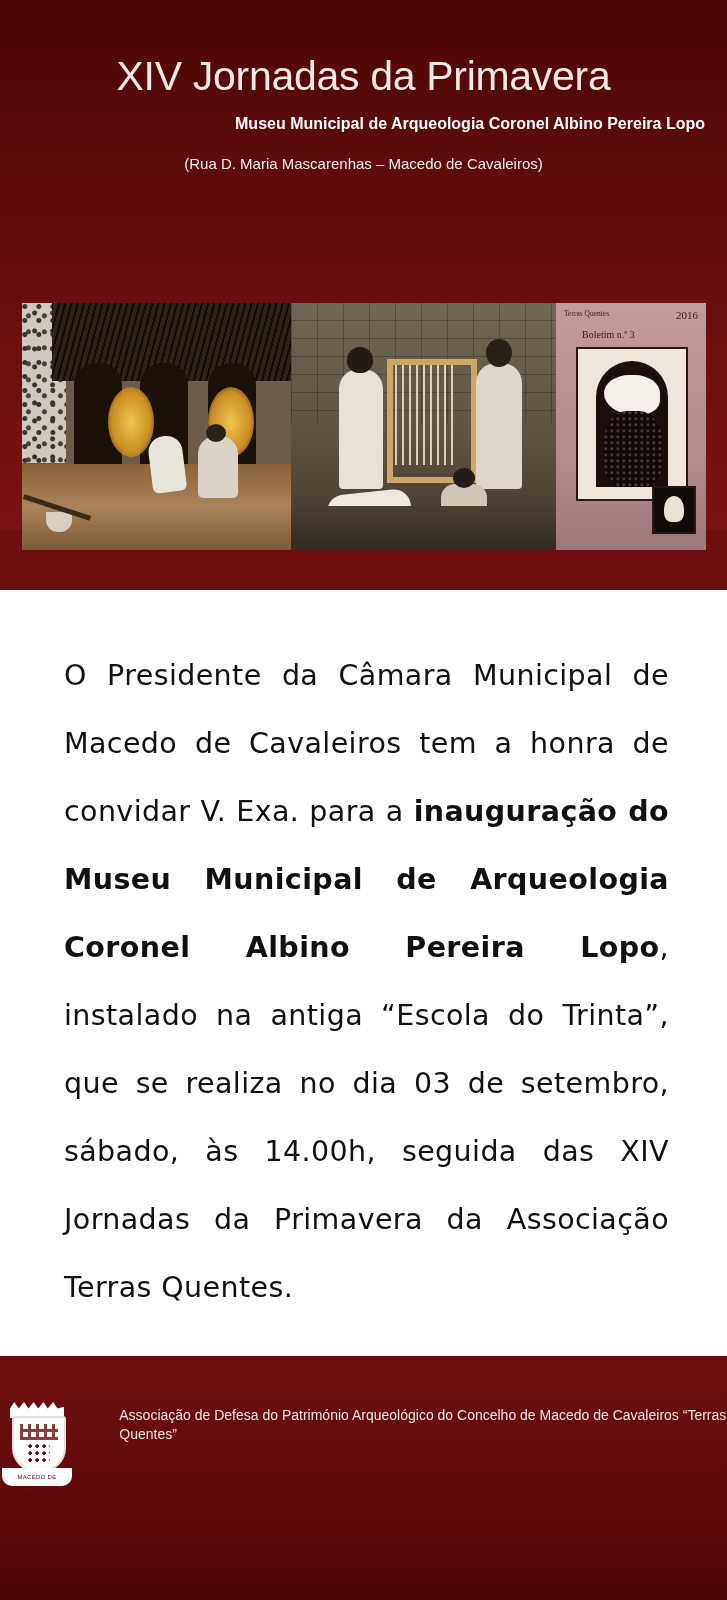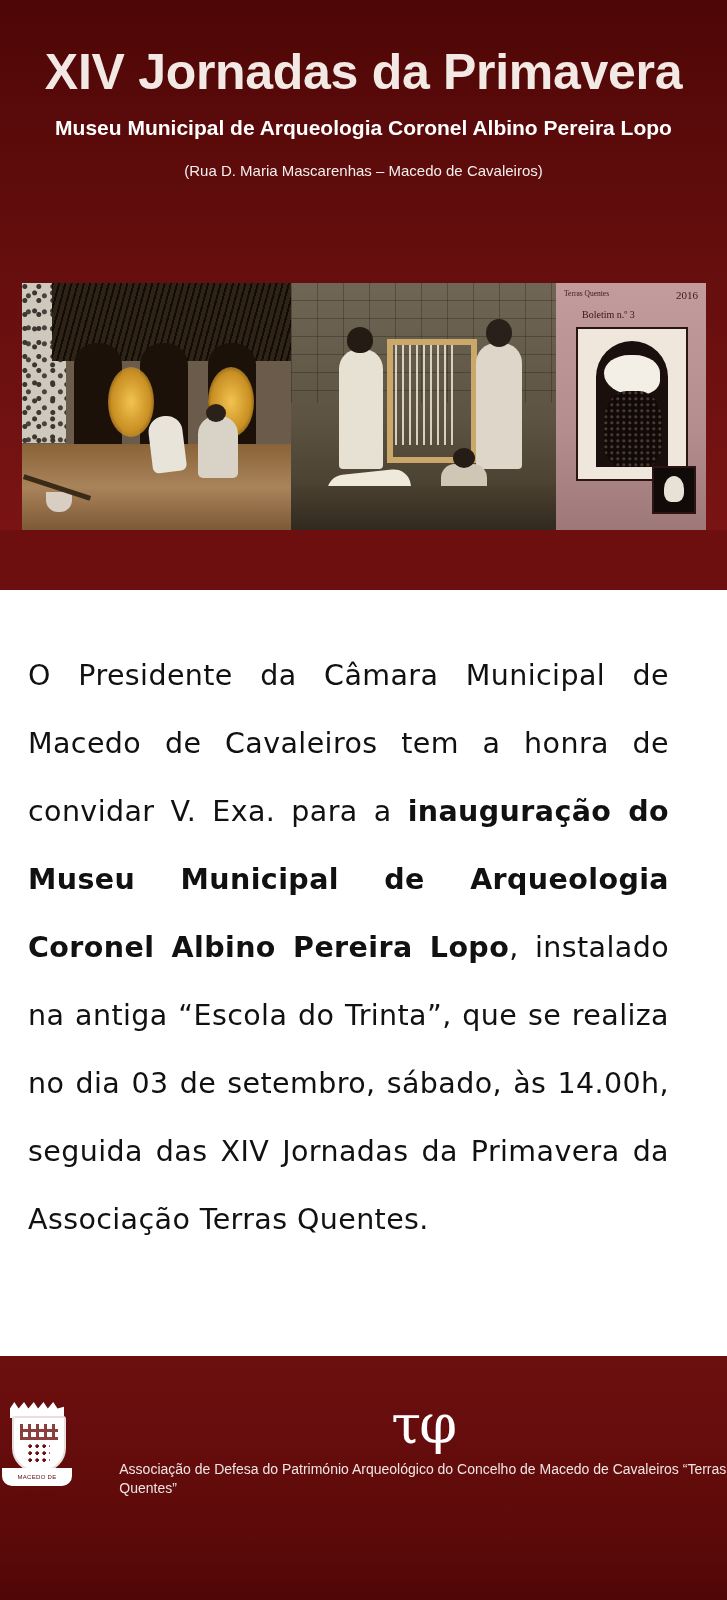--- a/index.html
+++ b/index.html
@@ -21,51 +21,52 @@
   
   .header {
     background: linear-gradient(to bottom, #4e0606 0%, #5d0b0b 30%, #7a1414 100%);
     padding: 38px 22px 0 22px;
     text-align: center;
     height: 530px;
     box-sizing: border-box;
   }
   .title {
     color: #f2e9e4;
-    font-size: 50px;
-    font-weight: bold;
+    font-size: 41px;
+    font-weight: normal;
     letter-spacing: -0.3px;
     line-height: 1.05;
-    margin: 8px 0 16px 0;
+    margin: 17px 0 16px 0;
   }
   .subtitle {
     color: #ffffff;
-    font-size: 21px;
+    font-size: 16px;
     font-weight: bold;
     line-height: 1.2;
     margin: 0 0 22px 0;
+    text-align: right;
   }
   .dateline {
     color: #ffffff;
     font-size: 18.5px;
     font-weight: bold;
     line-height: 1.25;
     margin: 0 0 4px 0;
   }
   .addressline {
     color: #f4eeee;
     font-size: 15px;
     font-weight: normal;
     line-height: 1.25;
     margin: 0;
   }
   
   .strip {
     position: absolute;
-    top: 283px;
+    top: 303px;
     left: 22px;
     width: 684px;
     height: 247px;
     display: flex;
     gap: 0;
     overflow: hidden;
     text-align: center;
   }
   .photo {
     position: relative;
@@ -239,21 +240,21 @@
 
   
   .body-panel {
     position: absolute;
     top: 590px;
     left: 0;
     width: 727px;
     height: 766px;
     background: #ffffff;
     box-sizing: border-box;
-    padding: 52px 58px 0 28px;
+    padding: 52px 58px 0 64px;
   }
   .invite {
     font-family: "DejaVu Sans", sans-serif;
     font-size: 28.5px;
     line-height: 68px;
     color: #111111;
     text-align: justify;
     text-justify: inter-word;
     letter-spacing: 0.4px;
     margin: 0;
@@ -390,20 +391,19 @@
   <div class="footer">
     <div class="footer-inner">
 
       <div class="crest">
         <div class="crown"></div>
         <div class="shield"></div>
         <div class="ribbon">MACEDO DE CAVALEIROS</div>
       </div>
 
       <div class="tq-logo">
-        <div class="tq-glyph">τφ</div>
         <div class="tq-caption">Associação de Defesa do Património Arqueológico do Concelho de Macedo de Cavaleiros  “Terras Quentes”</div>
       </div>
 
     </div>
   </div>
 
 </div>
 
 </body></html>

